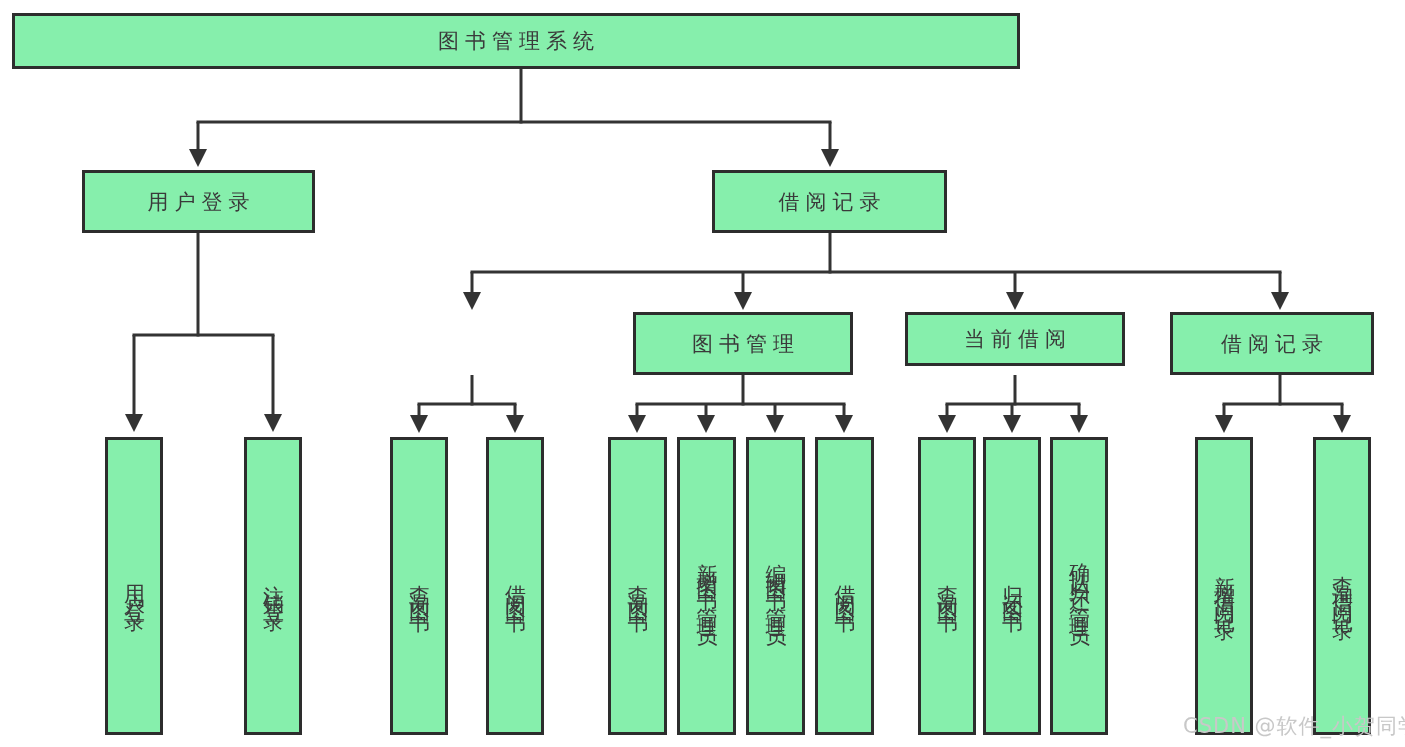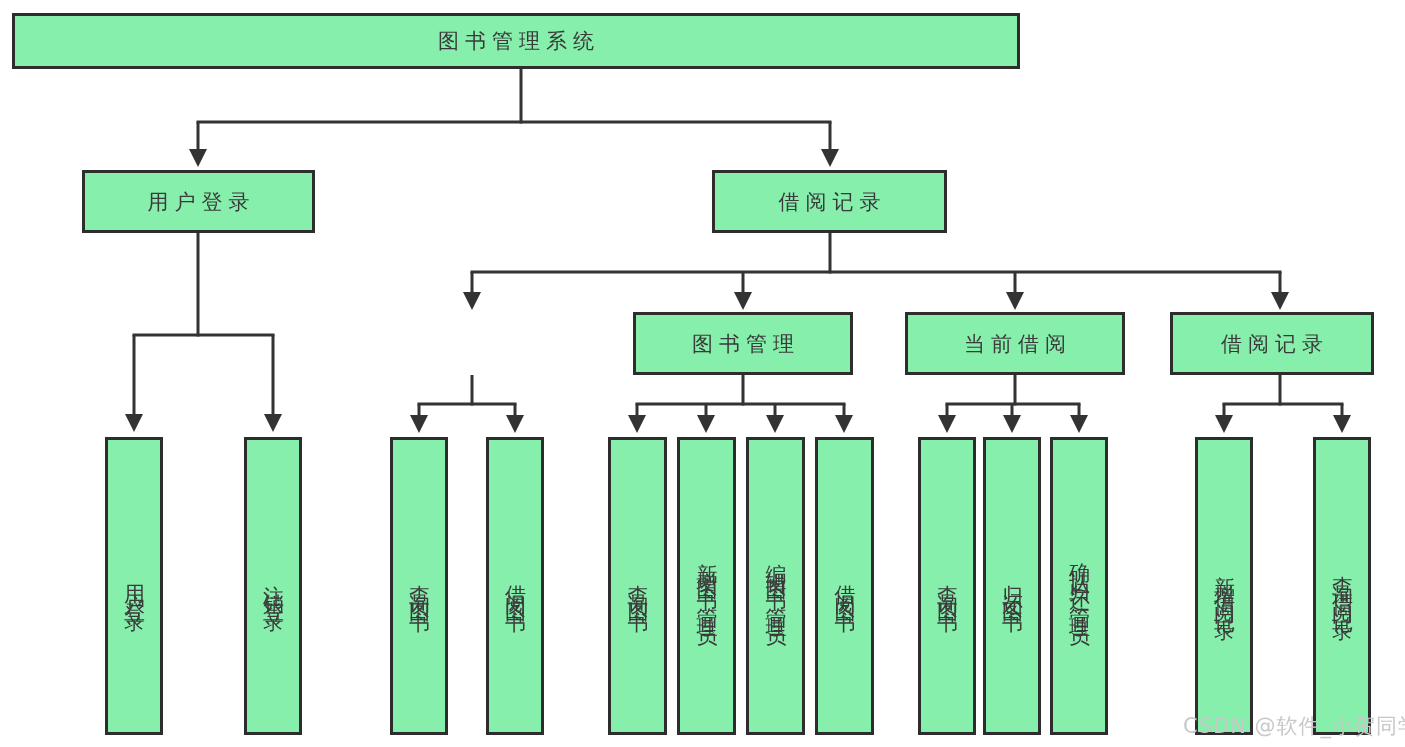--- a/index.html
+++ b/index.html
@@ -128,21 +128,21 @@
   <div class="node h-node" style="left:82px;top:170px;width:233px;height:63px">
     <span class="label">用户登录</span>
   </div>
   <div class="node h-node" style="left:712px;top:170px;width:235px;height:63px">
     <span class="label">借阅记录</span>
   </div>
 
   <div class="node h-node" style="left:633px;top:312px;width:220px;height:63px">
     <span class="label">图书管理</span>
   </div>
-  <div class="node h-node" style="left:905px;top:312px;width:220px;height:63px">
+  <div class="node h-node" style="left:905px;top:312px;width:220px;height:54px">
     <span class="label">当前借阅</span>
   </div>
   <div class="node h-node" style="left:1170px;top:312px;width:204px;height:63px">
     <span class="label">借阅记录</span>
   </div>
 
   <div class="node v-node" style="left:105px;top:437px;width:58px;height:298px">
     <span class="label">用户登录</span>
   </div>
   <div class="node v-node" style="left:244px;top:437px;width:58px;height:298px">

